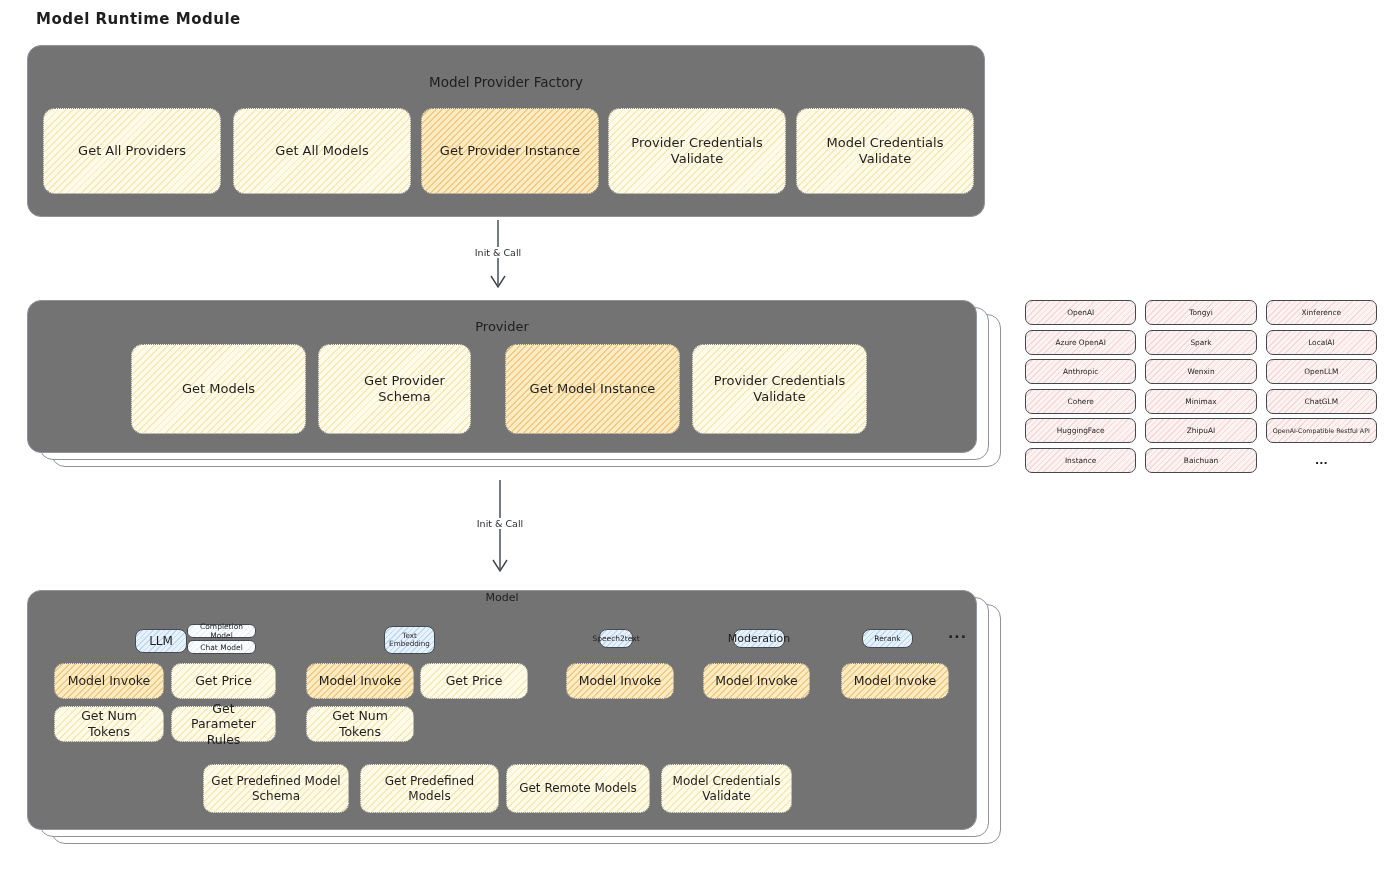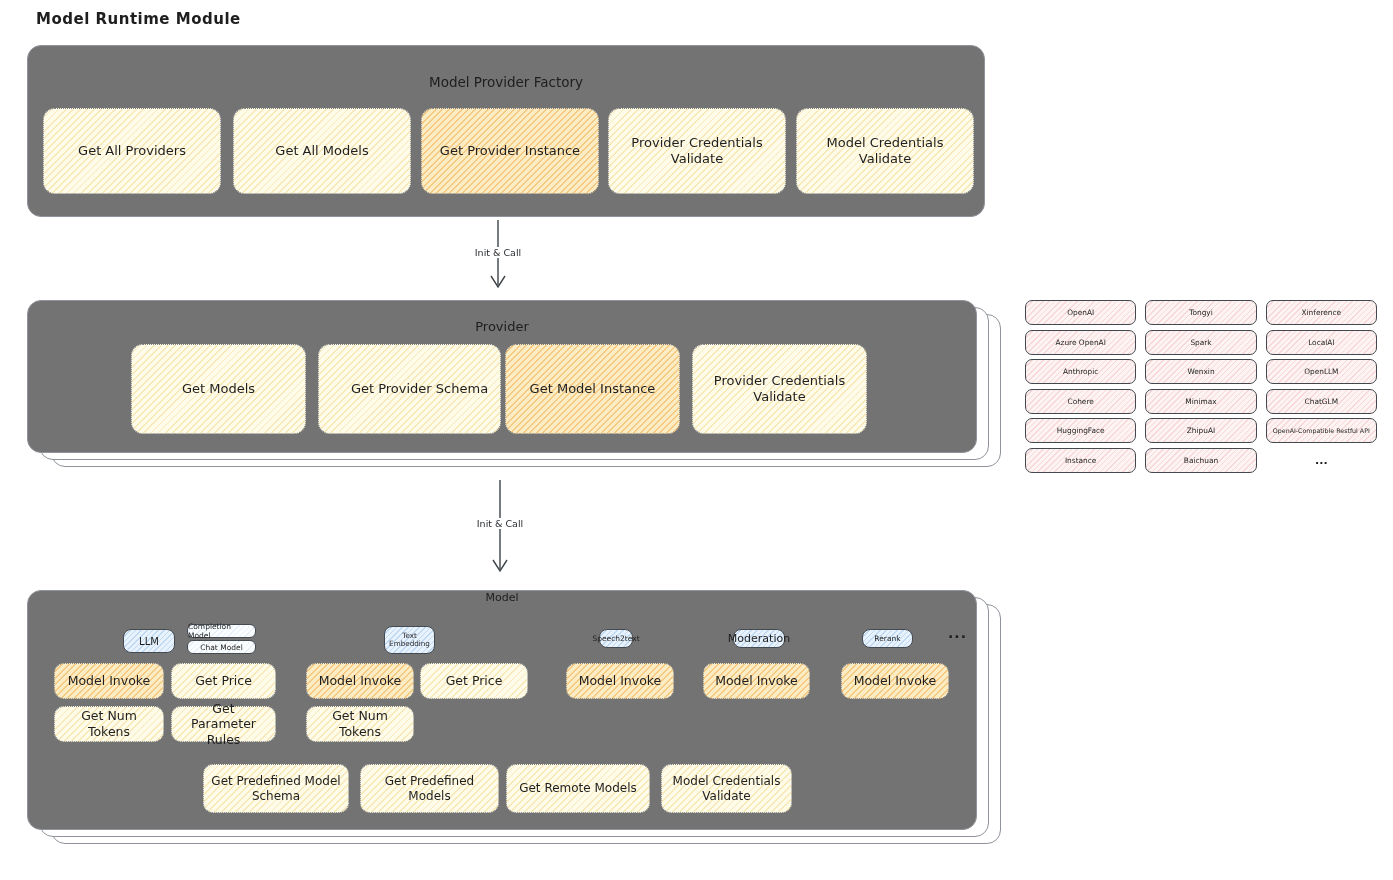--- a/index.html
+++ b/index.html
@@ -21,21 +21,21 @@
   .o{background-color:#fcecc4;
      background-image:repeating-linear-gradient(135deg,rgba(240,166,65,.5) 0px,rgba(240,166,65,.5) 1.6px,transparent 1.6px,transparent 4.6px);}
   .sm{font-size:12.5px;border-radius:10px;}
   .xs{font-size:12px;border-radius:10px;}
 
   
   .tag{position:absolute;display:flex;align-items:center;justify-content:center;text-align:center;
        border:1.3px solid #454a50;border-radius:8px;box-sizing:border-box;color:#1f1f1f;
        background-color:#e8f2fc;
        background-image:repeating-linear-gradient(135deg,rgba(130,180,230,.4) 0px,rgba(130,180,230,.4) 1px,transparent 1px,transparent 4px);}
-  .minitag{position:absolute;display:flex;align-items:center;justify-content:center;text-align:left;
+  .minitag{position:absolute;display:flex;align-items:center;justify-content:center;text-align:center;
        border:1.2px solid #454a50;border-radius:6px;box-sizing:border-box;font-size:7.5px;color:#1f1f1f;
        background-color:#fcfdff;
        background-image:repeating-linear-gradient(135deg,rgba(150,195,235,.22) 0px,rgba(150,195,235,.22) 1px,transparent 1px,transparent 4px);}
 
   
   .pgrid{position:absolute;left:1025px;top:300px;width:352px;display:grid;
          grid-template-columns:repeat(3,1fr);column-gap:9px;row-gap:4.5px;grid-auto-rows:25px;}
   .cell{display:flex;align-items:center;justify-content:center;text-align:center;
         border:1.3px solid #43484e;border-radius:7px;box-sizing:border-box;font-size:7.4px;color:#1f1f1f;
         background-color:#fdf3f3;
@@ -49,25 +49,25 @@
   .ellipsis{position:absolute;font-size:14px;font-weight:bold;letter-spacing:1px;color:#1f1f1f;}
 
   
   .fb0{left:15px;top:62px;width:178px;height:86px;}
   .fb1{left:205px;top:62px;width:178px;height:86px;}
   .fb2{left:393px;top:62px;width:178px;height:86px;}
   .fb3{left:580px;top:62px;width:178px;height:86px;}
   .fb4{left:768px;top:62px;width:178px;height:86px;}
   
   .pb0{left:103px;top:43px;width:175px;height:90px;}
-  .pb1{left:290px;top:43px;width:183px;height:90px;padding-left:26px;}
+  .pb1{left:290px;top:43px;width:153px;height:90px;padding-left:26px;}
   .pb2{left:477px;top:43px;width:175px;height:90px;}
   .pb3{left:664px;top:43px;width:175px;height:90px;}
   
-  .t-llm{left:95px;top:38px;width:52px;height:24px;font-size:10px;}
+  .t-llm{left:107px;top:38px;width:52px;height:24px;font-size:12px;}
   .t-comp{left:159px;top:33px;width:69px;height:14px;}
   .t-chat{left:159px;top:49px;width:69px;height:14px;}
   .t-te{left:356px;top:35px;width:51px;height:28px;font-size:7.2px;line-height:1.15;padding:8px 3px;}
   .t-s2t{left:571px;top:38px;width:34px;height:19px;font-size:7.5px;}
   .t-mod{left:705px;top:38px;width:52px;height:19px;font-size:11px;}
   .t-rr{left:834px;top:38px;width:51px;height:19px;font-size:7.5px;}
   .mb-llm-invoke{left:26px;top:72px;width:110px;height:36px;}
   .mb-llm-price{left:143px;top:72px;width:105px;height:36px;}
   .mb-llm-tokens{left:26px;top:115px;width:110px;height:36px;}
   .mb-llm-rules{left:143px;top:115px;width:105px;height:36px;}

